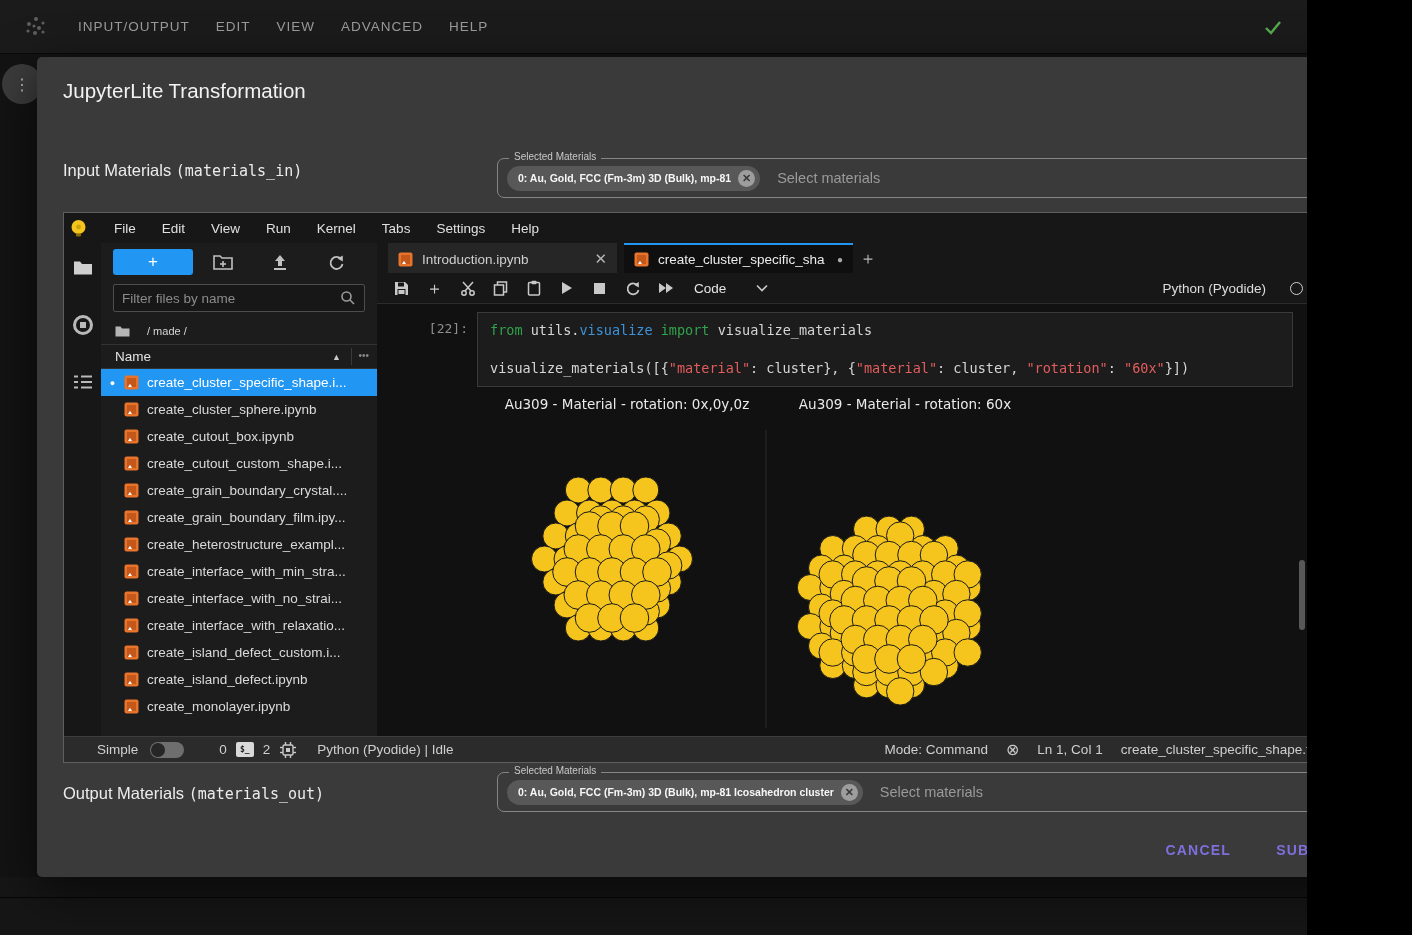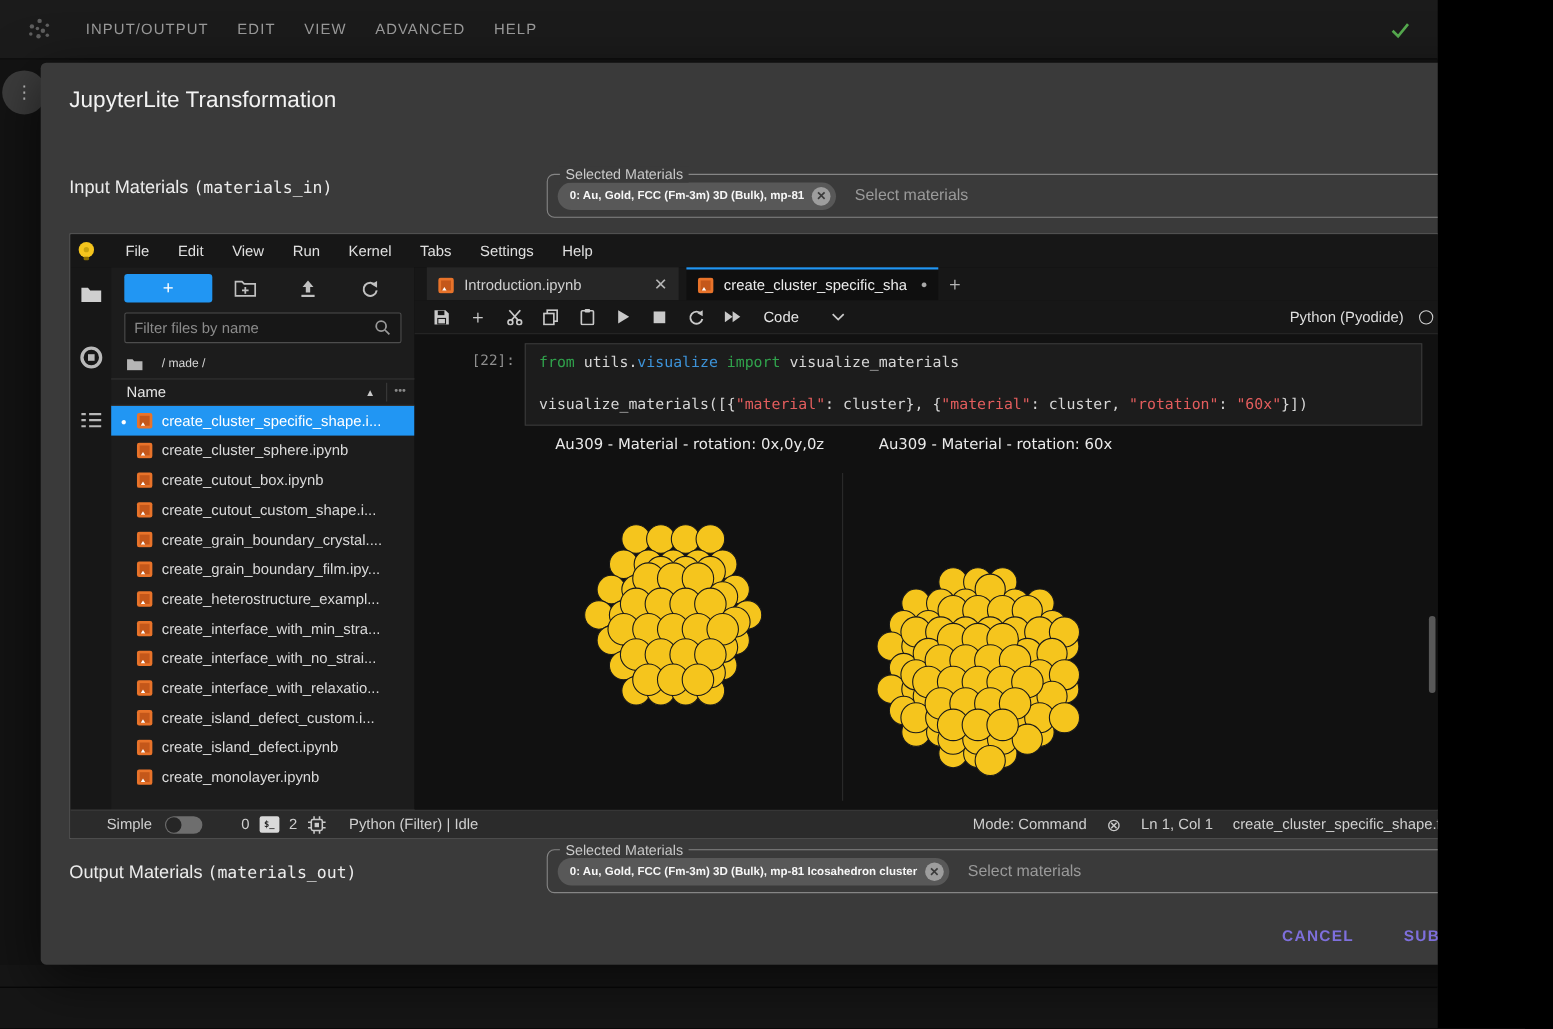--- a/index.html
+++ b/index.html
@@ -23,21 +23,21 @@
                font-size:21px; line-height:23px; text-align:center; cursor:default; }
   .io-label { position:absolute; left:26px; font-size:16.5px; color:#ececec; white-space:nowrap; }
   .io-label .code { font-family:"DejaVu Sans Mono", monospace; font-size:15px; }
   .input-label { top:104px; }
   .output-label { top:727px; }
 
   .mat-field { position:absolute; left:460px; width:852px; height:40px; border:1px solid #858585;
                border-radius:7px; display:flex; align-items:center; padding:0 40px 0 9px; }
   .input-field { top:101px; } .output-field { top:715px; }
   .mat-legend { position:absolute; left:11px; top:-8px; background:#3a3a3a; padding:0 5px;
-                font-size:13px; color:#c9c9c9; }
+                font-size:10px; color:#c9c9c9; }
   .chip { height:25px; border-radius:13px; background:#585858; display:flex; align-items:center;
           gap:7px; padding:0 5px 0 11px; color:#f7f7f7; font-size:10.5px; font-weight:700; white-space:nowrap; }
   .chip-x { width:17px; height:17px; border-radius:50%; background:#9d9d9d; color:#3a3a3a;
             font-size:11px; font-weight:700; display:flex; align-items:center; justify-content:center; }
   .mat-placeholder { margin-left:17px; color:#9a9a9a; font-size:14.5px; }
   .dd-arrow { position:absolute; right:15px; top:17px; width:0; height:0;
               border-left:5px solid transparent; border-right:5px solid transparent; border-top:6px solid #c9c9c9; }
 
   .dlg-btn { position:absolute; top:777px; font-size:14px; letter-spacing:1.2px; font-weight:600;
              color:#7E6FDC; padding:8px 8px; cursor:default; }
@@ -90,21 +90,21 @@
   .tab-dirty { margin-left:auto; color:#a9a9a9; font-size:10px; }
   .tab-add { width:30px; height:30px; display:flex; align-items:center; justify-content:center;
              color:#b5b5b5; font-size:17px; }
 
   .nbtoolbar { flex:0 0 30px; background:#171717; border-bottom:1px solid #2c2c2c; display:flex;
                align-items:center; padding:0 8px; }
   .tb-btn { width:33px; height:30px; display:flex; align-items:center; justify-content:center; color:#c9c9c9; }
   .cell-type { color:#e6e6e6; font-size:13.5px; margin-left:12px; }
   .tb-chevron { margin-left:30px; display:flex; }
   .tb-spacer { flex:1; }
-  .kernel { color:#dedede; font-size:13.5px; margin-right:14px; }
+  .kernel { color:#dedede; font-size:13.5px; margin-right:24px; }
   .kernel-circle { width:13px; height:13px; border:1.5px solid #cfcfcf; border-radius:50%; margin-right:8px; }
 
   .nb-content { flex:1; position:relative; background:#111; min-height:0; }
   .cellrow { position:absolute; left:0; top:8px; right:26px; display:flex; }
   .prompt { flex:0 0 100px; text-align:right; padding:9px 9px 0 0; color:#8f8f8f;
             font-family:"DejaVu Sans Mono", monospace; font-size:13px; }
   .cellbox { flex:1; background:#1c1c1c; border:1px solid #3a3a3a; padding:8px 12px;
              font-family:"DejaVu Sans Mono", monospace; font-size:13.5px; line-height:19px;
              color:#d6d6d6; white-space:pre; }
   .tk-kw { color:#30a24c; } .tk-prop { color:#3d93d9; } .tk-str { color:#e35d5d; } .tk-df { color:#d6d6d6; }
@@ -703,21 +703,21 @@
               <line x1="11.5" y1="1" x2="11.5" y2="4"></line>
             <line x1="6.5" y1="14" x2="6.5" y2="17"></line>
               <line x1="11.5" y1="14" x2="11.5" y2="17"></line>
             <line x1="1" y1="6.5" x2="4" y2="6.5"></line>
               <line x1="1" y1="11.5" x2="4" y2="11.5"></line>
             <line x1="14" y1="6.5" x2="17" y2="6.5"></line>
               <line x1="14" y1="11.5" x2="17" y2="11.5"></line>
           </g>
           <rect x="7" y="7" width="4" height="4" fill="#c9c9c9"></rect>
         </svg>
-        <span class="sb-kernel">Python (Filter) | Idle</span>
+        <span class="sb-kernel">Python (Pyodide) | Idle</span>
         <span class="sb-right">
           <span>Mode: Command</span>
           <span class="shield">⊗</span>
           <span>Ln 1, Col 1</span>
           <span>create_cluster_specific_shape.from</span>
         </span>
       </div>
     </div>
 
     <div class="io-label output-label">

